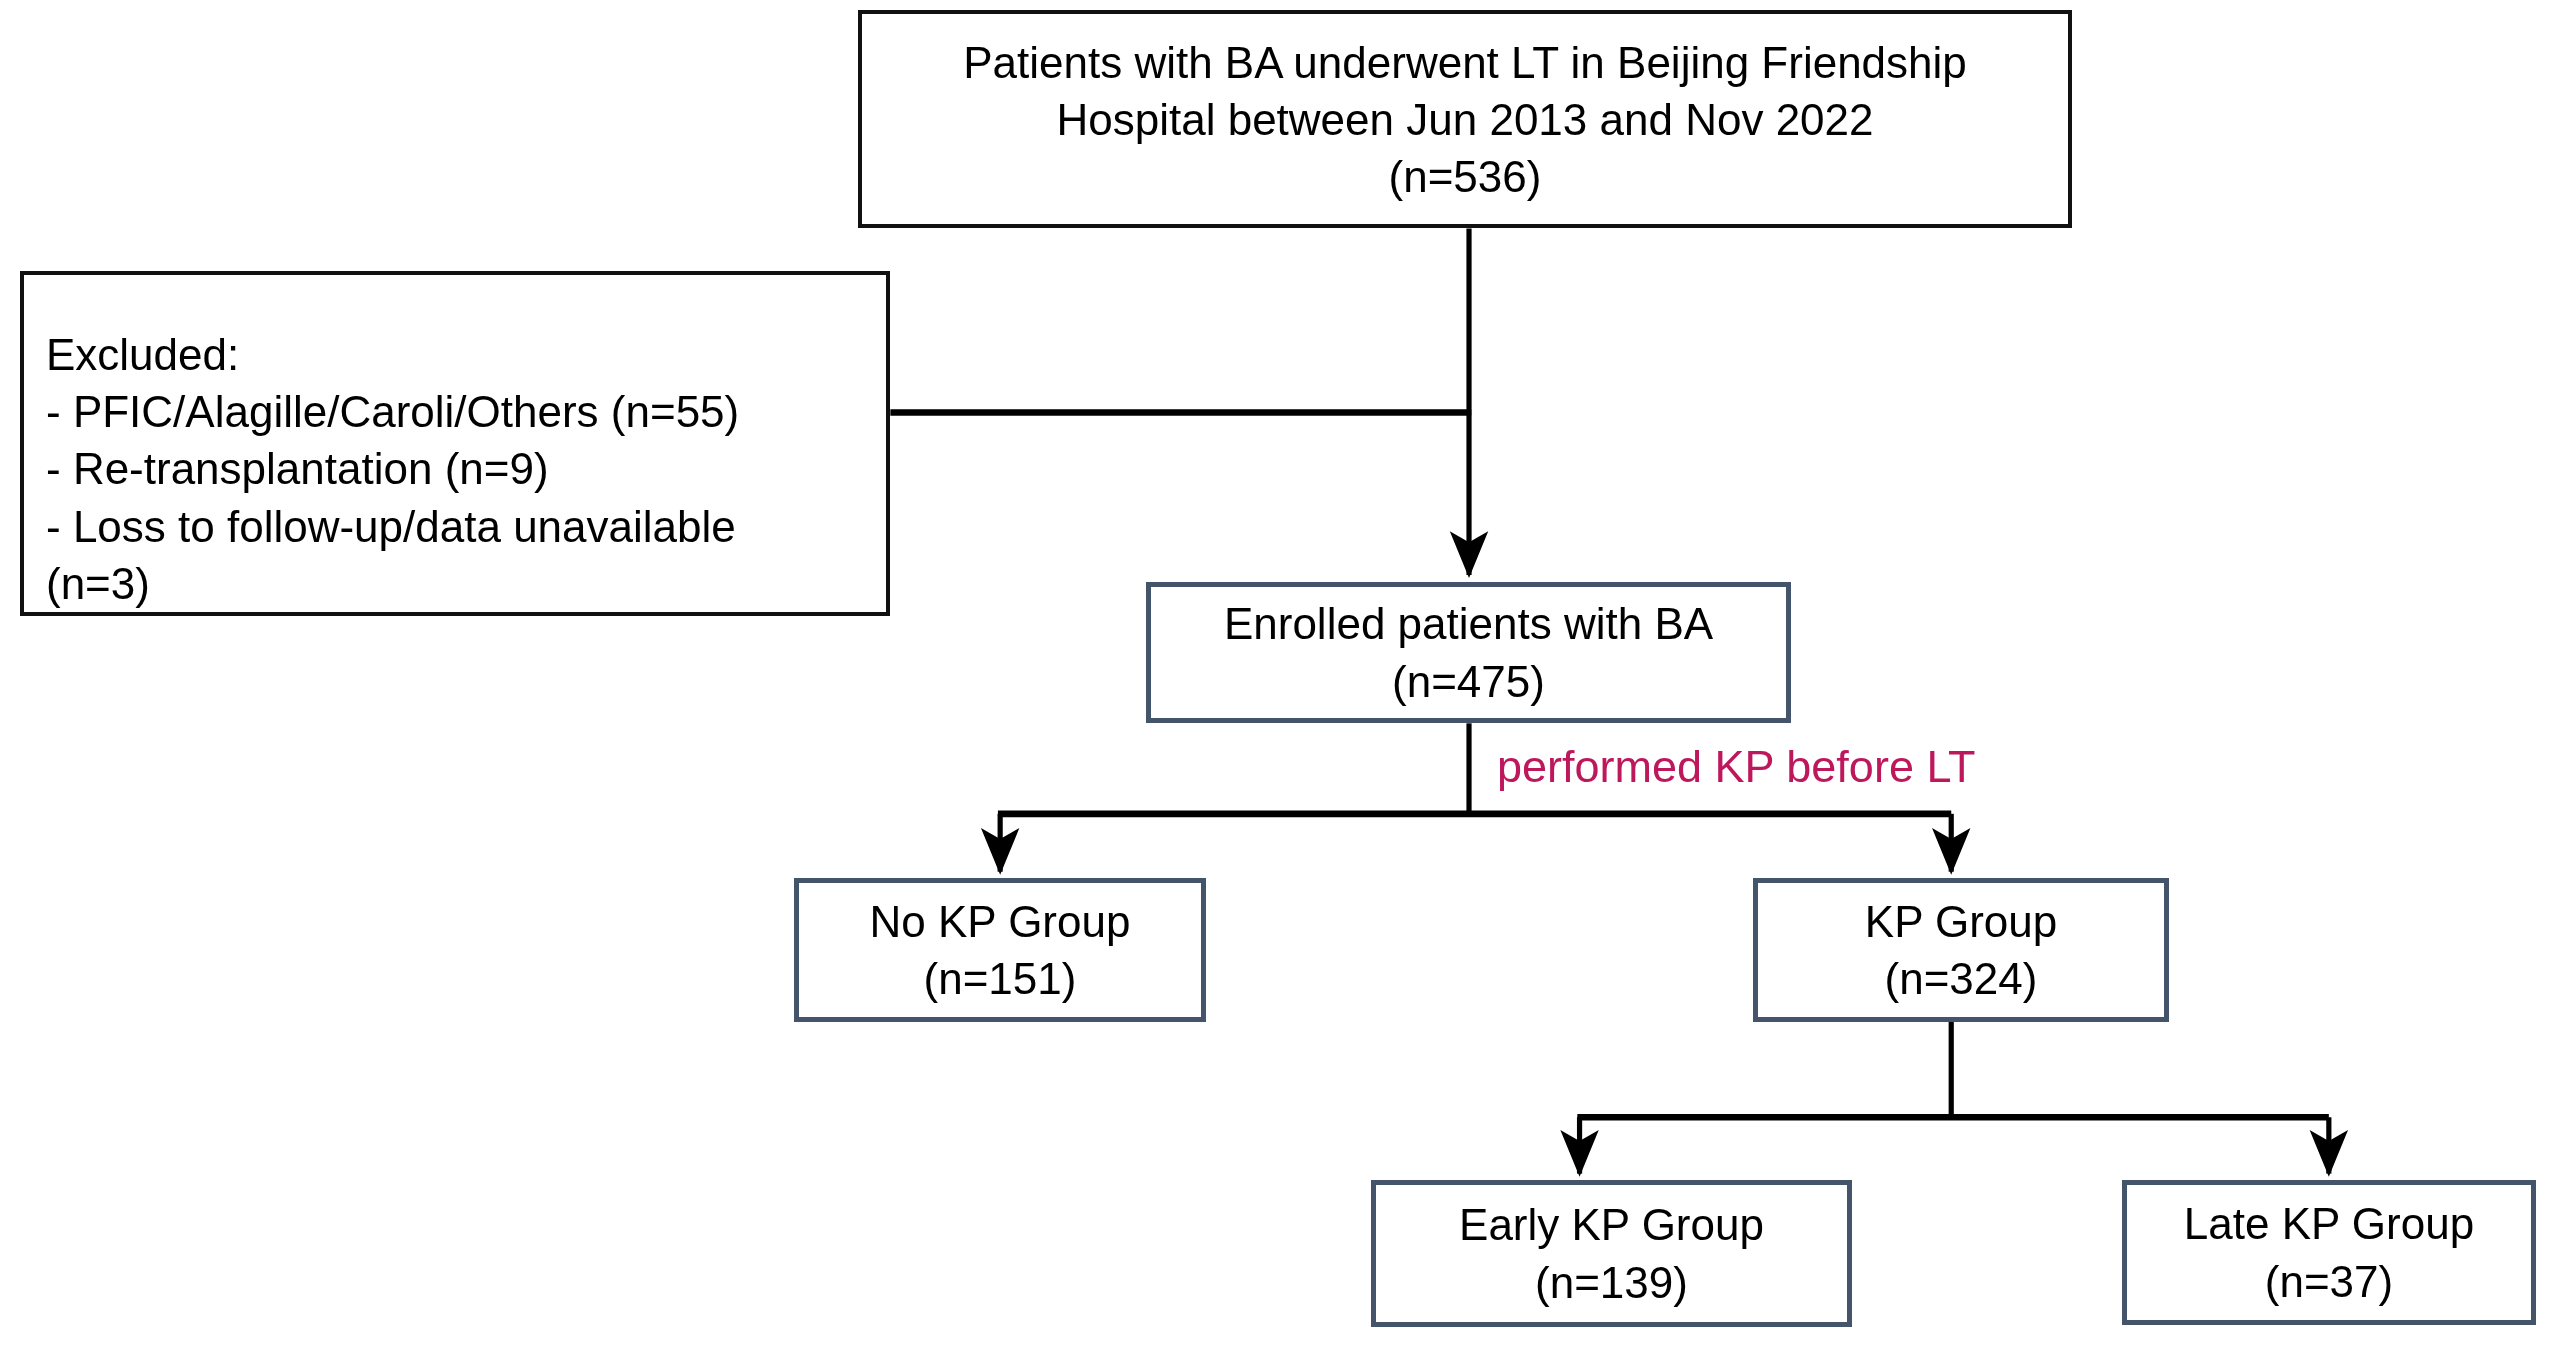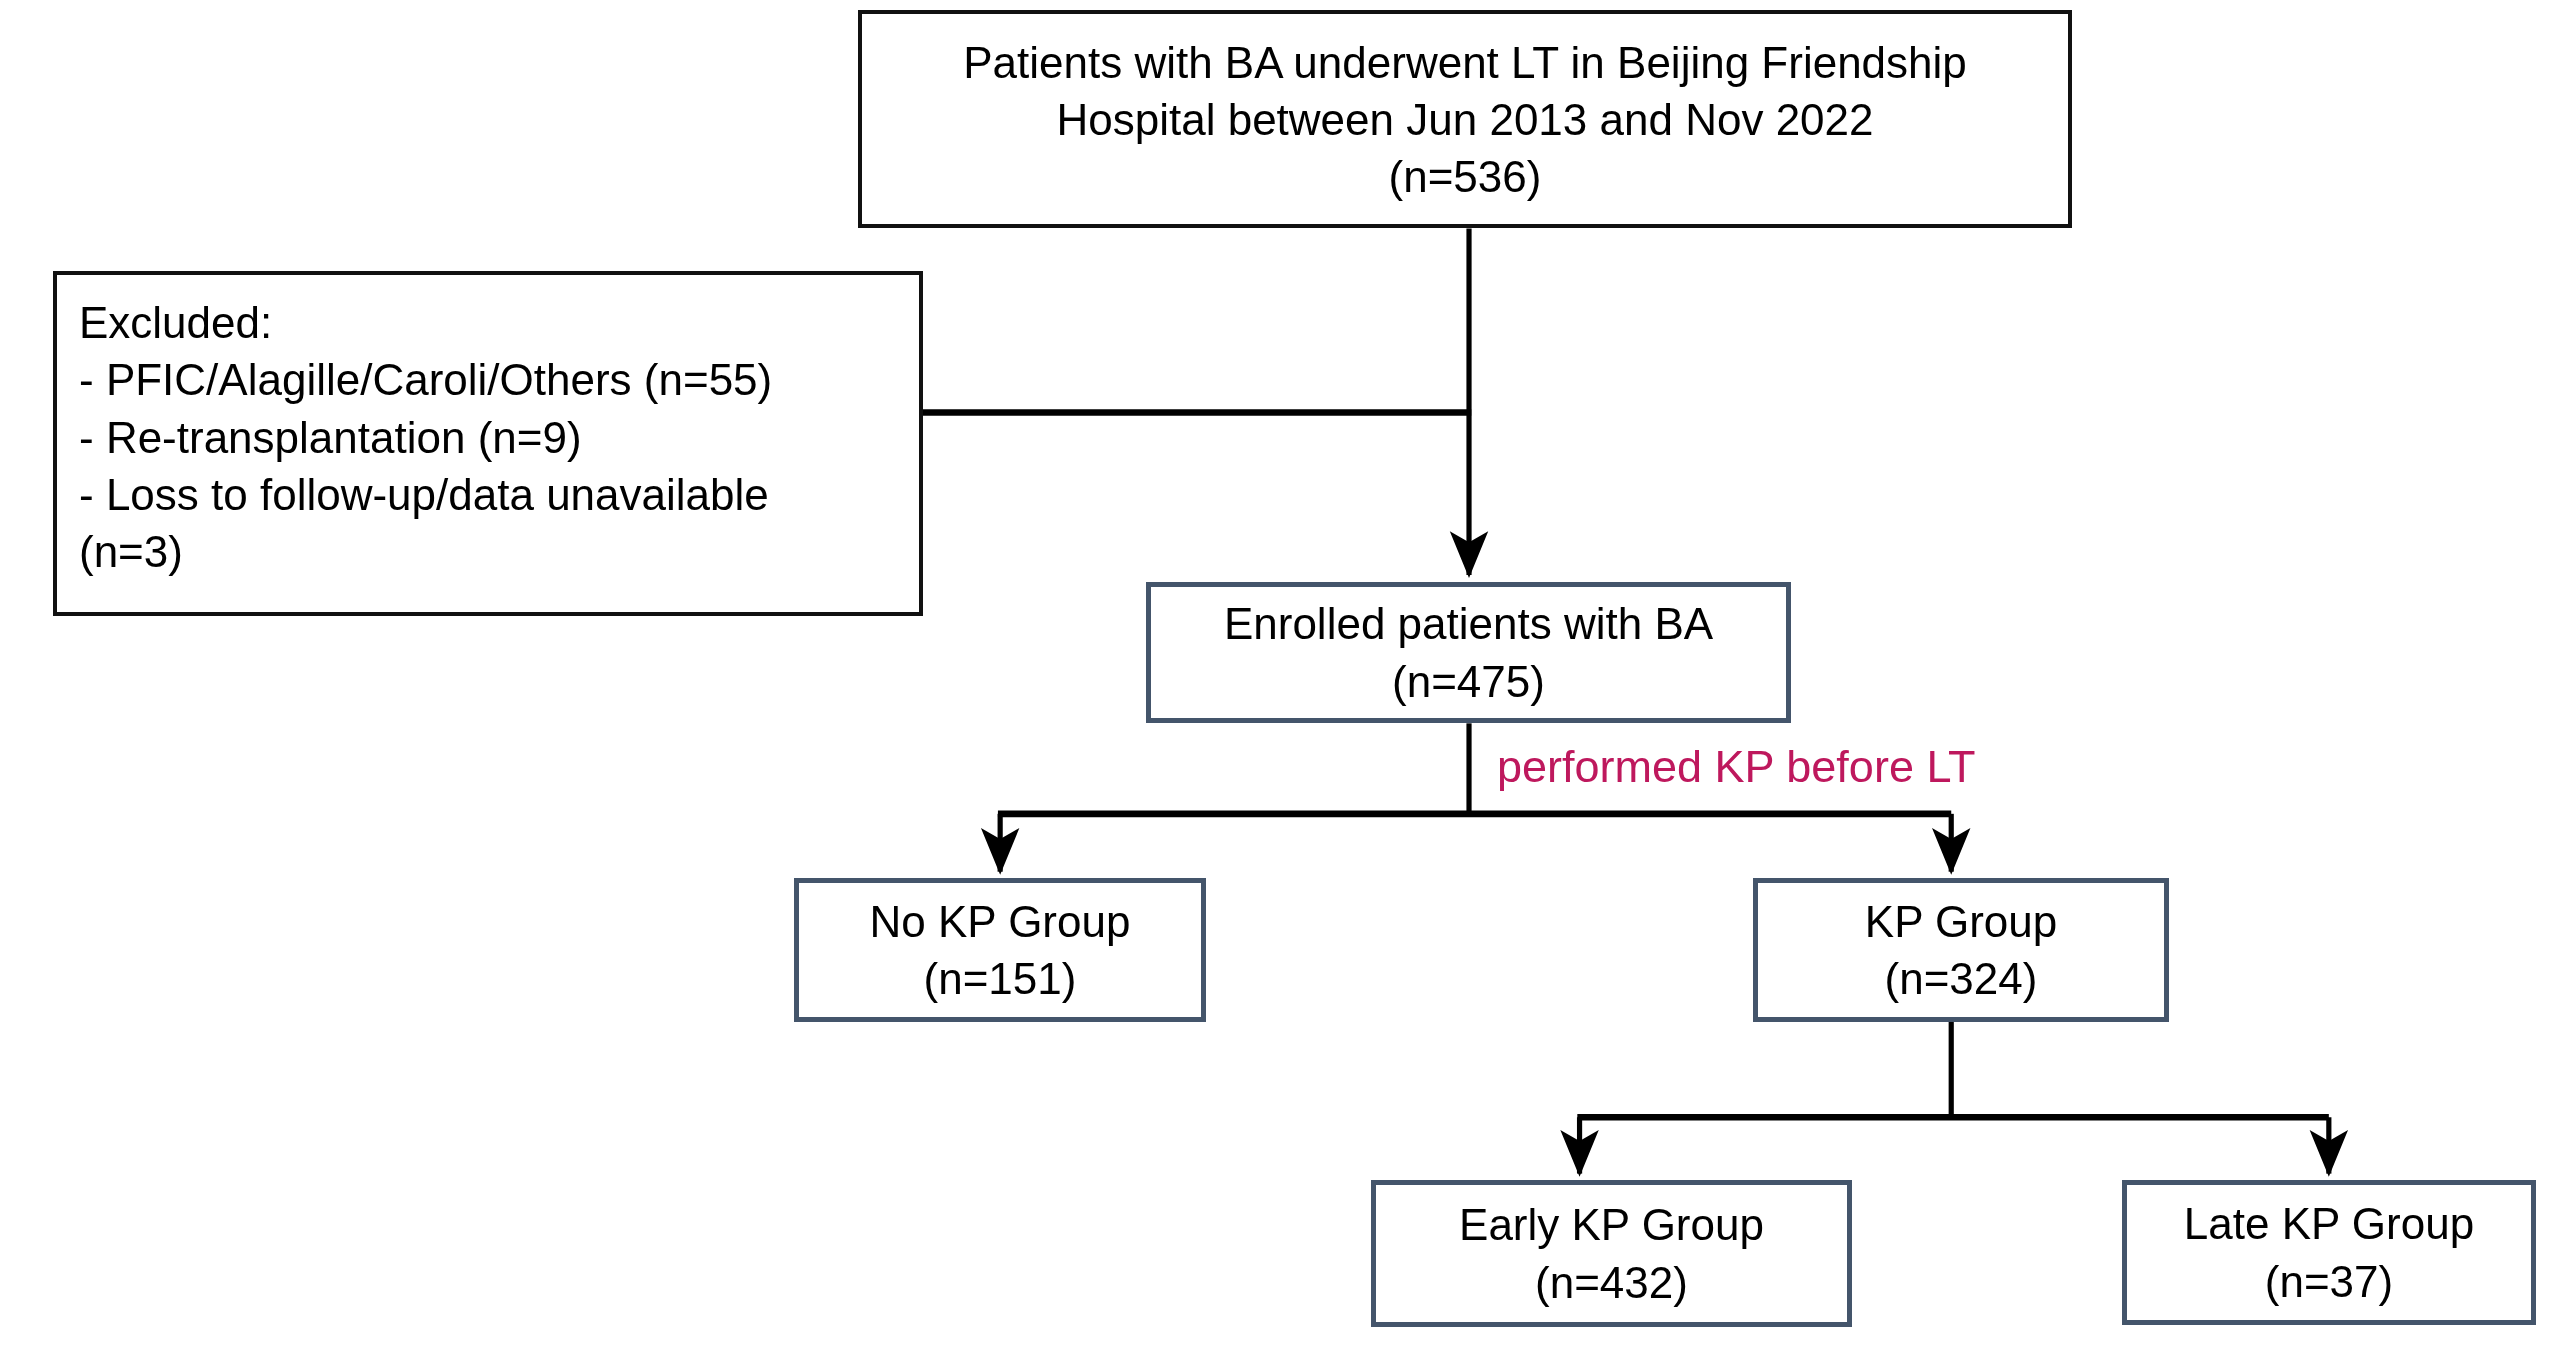--- a/index.html
+++ b/index.html
@@ -40,23 +40,22 @@
   .node.black-border {
     border: 4.5px solid #111111;
   }
   .node.blue-border {
     border: 5.2px solid #44556b;
   }
   .node .line { display: block; white-space: nowrap; }
   .node.left-align {
     align-items: flex-start;
     text-align: left;
-    justify-content: flex-start;
+    justify-content: flex-end;
     padding: 19.3px 0 0 22px;
-    margin-left: 33px;
   }
   .node.left-align .line { white-space: nowrap; }
   .edge-label {
     position: absolute;
     color: #be185d;
     font-size: 45px;
     line-height: 1.1;
     white-space: nowrap;
     z-index: 3;
   }
@@ -121,21 +120,21 @@
   </div>
 
   <div class="node blue-border" style="left:1745px; top:878px; width:416px; height:144px;margin-left:8px;">
     <span class="line">KP Group</span>
     <span class="line">(n=324)</span>
   </div>
 
 
   <div class="node blue-border" style="left:1371px; top:1180px; width:481px; height:147px;">
     <span class="line">Early KP Group</span>
-    <span class="line">(n=432)</span>
+    <span class="line">(n=139)</span>
   </div>
 
   <div class="node blue-border" style="left:2122px; top:1180px; width:414px; height:145px;">
     <span class="line">Late KP Group</span>
     <span class="line">(n=37)</span>
   </div>
 
 </div>
 
 

